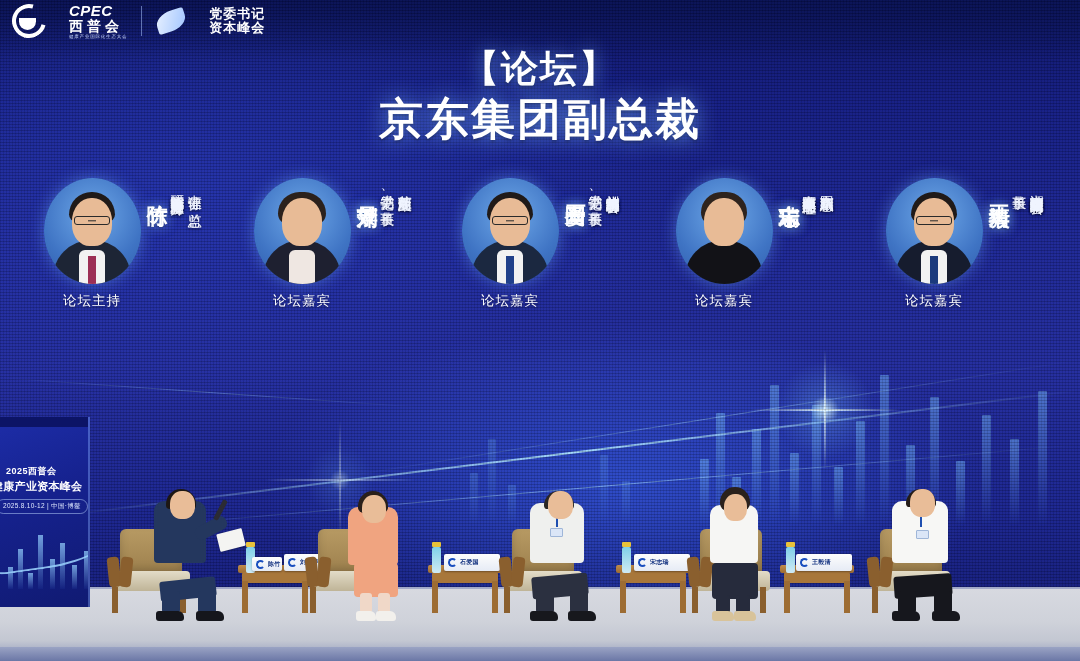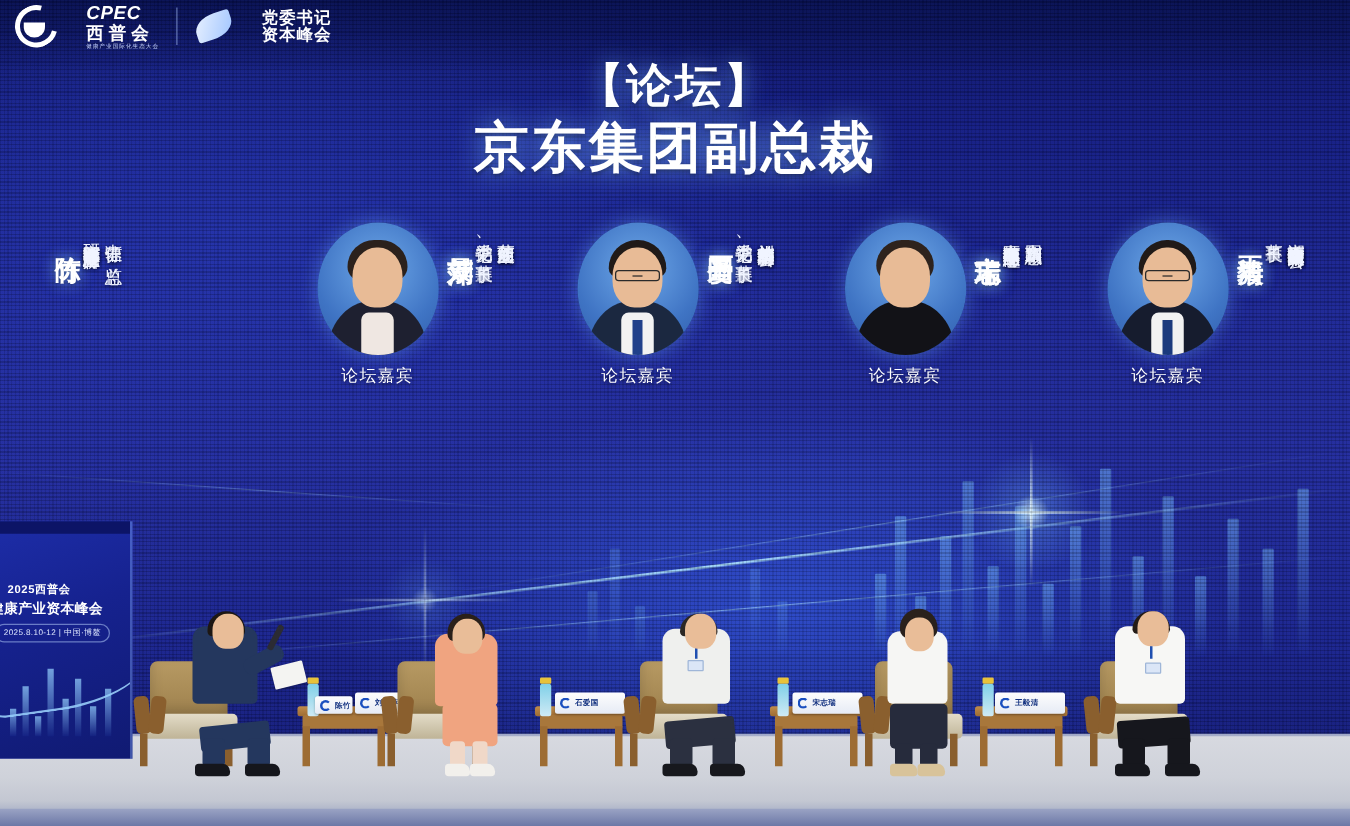--- a/index.html
+++ b/index.html
@@ -117,21 +117,21 @@
   
   .floor{
     position:absolute;left:0;bottom:0;width:100%;height:72px;
     background:linear-gradient(180deg,#d7d9e0 0%, #cfd2da 45%, #c3c7d2 72%, #9aa3c0 92%, #7b86ad 100%);
   }
   .floor-front{position:absolute;left:0;bottom:0;width:100%;height:14px;background:linear-gradient(180deg,#9aa3c4,#6b77a6);}
   .riser{position:absolute;left:0;bottom:58px;width:100%;height:16px;background:linear-gradient(180deg,#aeb6cf 0%, #d3d6de 60%);opacity:.9;}
 
   
   .podium{
-    position:absolute;left:0;bottom:54px;width:106px;height:190px;
+    position:absolute;left:0;bottom:54px;width:90px;height:190px;
     background:linear-gradient(160deg,#1d2da8 0%, #16228f 40%, #101a72 100%);
     border-right:2px solid rgba(150,190,255,.35);
     overflow:hidden;
   }
   .podium-top{position:absolute;left:0;top:0;width:100%;height:10px;background:#0c1466;}
   .pod-l1{position:absolute;left:6px;top:48px;font-size:9px;font-weight:700;color:#fff;letter-spacing:.5px;}
   .pod-l2{position:absolute;left:-8px;top:62px;font-size:11px;font-weight:700;color:#fff;letter-spacing:.3px;white-space:nowrap;}
   .pod-date{
     position:absolute;left:-4px;top:82px;font-size:6.5px;color:#dfe8ff;letter-spacing:.3px;white-space:nowrap;
     border:1px solid rgba(190,215,255,.5);border-radius:8px;padding:2px 6px;
@@ -244,20 +244,31 @@
   </div>
 
   <div class="title-wrap">
     <div class="t1">【论坛】</div>
     <div class="t2">京东集团副总裁</div>
   </div>
 
   <div class="cards">
 
     <div class="card" style="left:40px;">
+      <div class="ph-col">
+        <div class="photo">
+          <div class="body" style="background:#1d2535;"></div>
+          <div class="shirt"></div>
+          <div class="tie" style="background:#9c2f55;"></div>
+          <div class="hair"></div>
+          <div class="head"></div>
+          <div class="glasses"></div>
+        </div>
+        <div class="role">论坛主持</div>
+      </div>
       <div class="vname">陈竹</div>
       <div class="vtitle">
         <span>研究部首席医疗健康产业分析师</span>
       </div>
       <div class="vtitle">
         <span>中信证券 总监</span>
       </div>
     </div>
 
     <div class="card" style="left:250px;">

